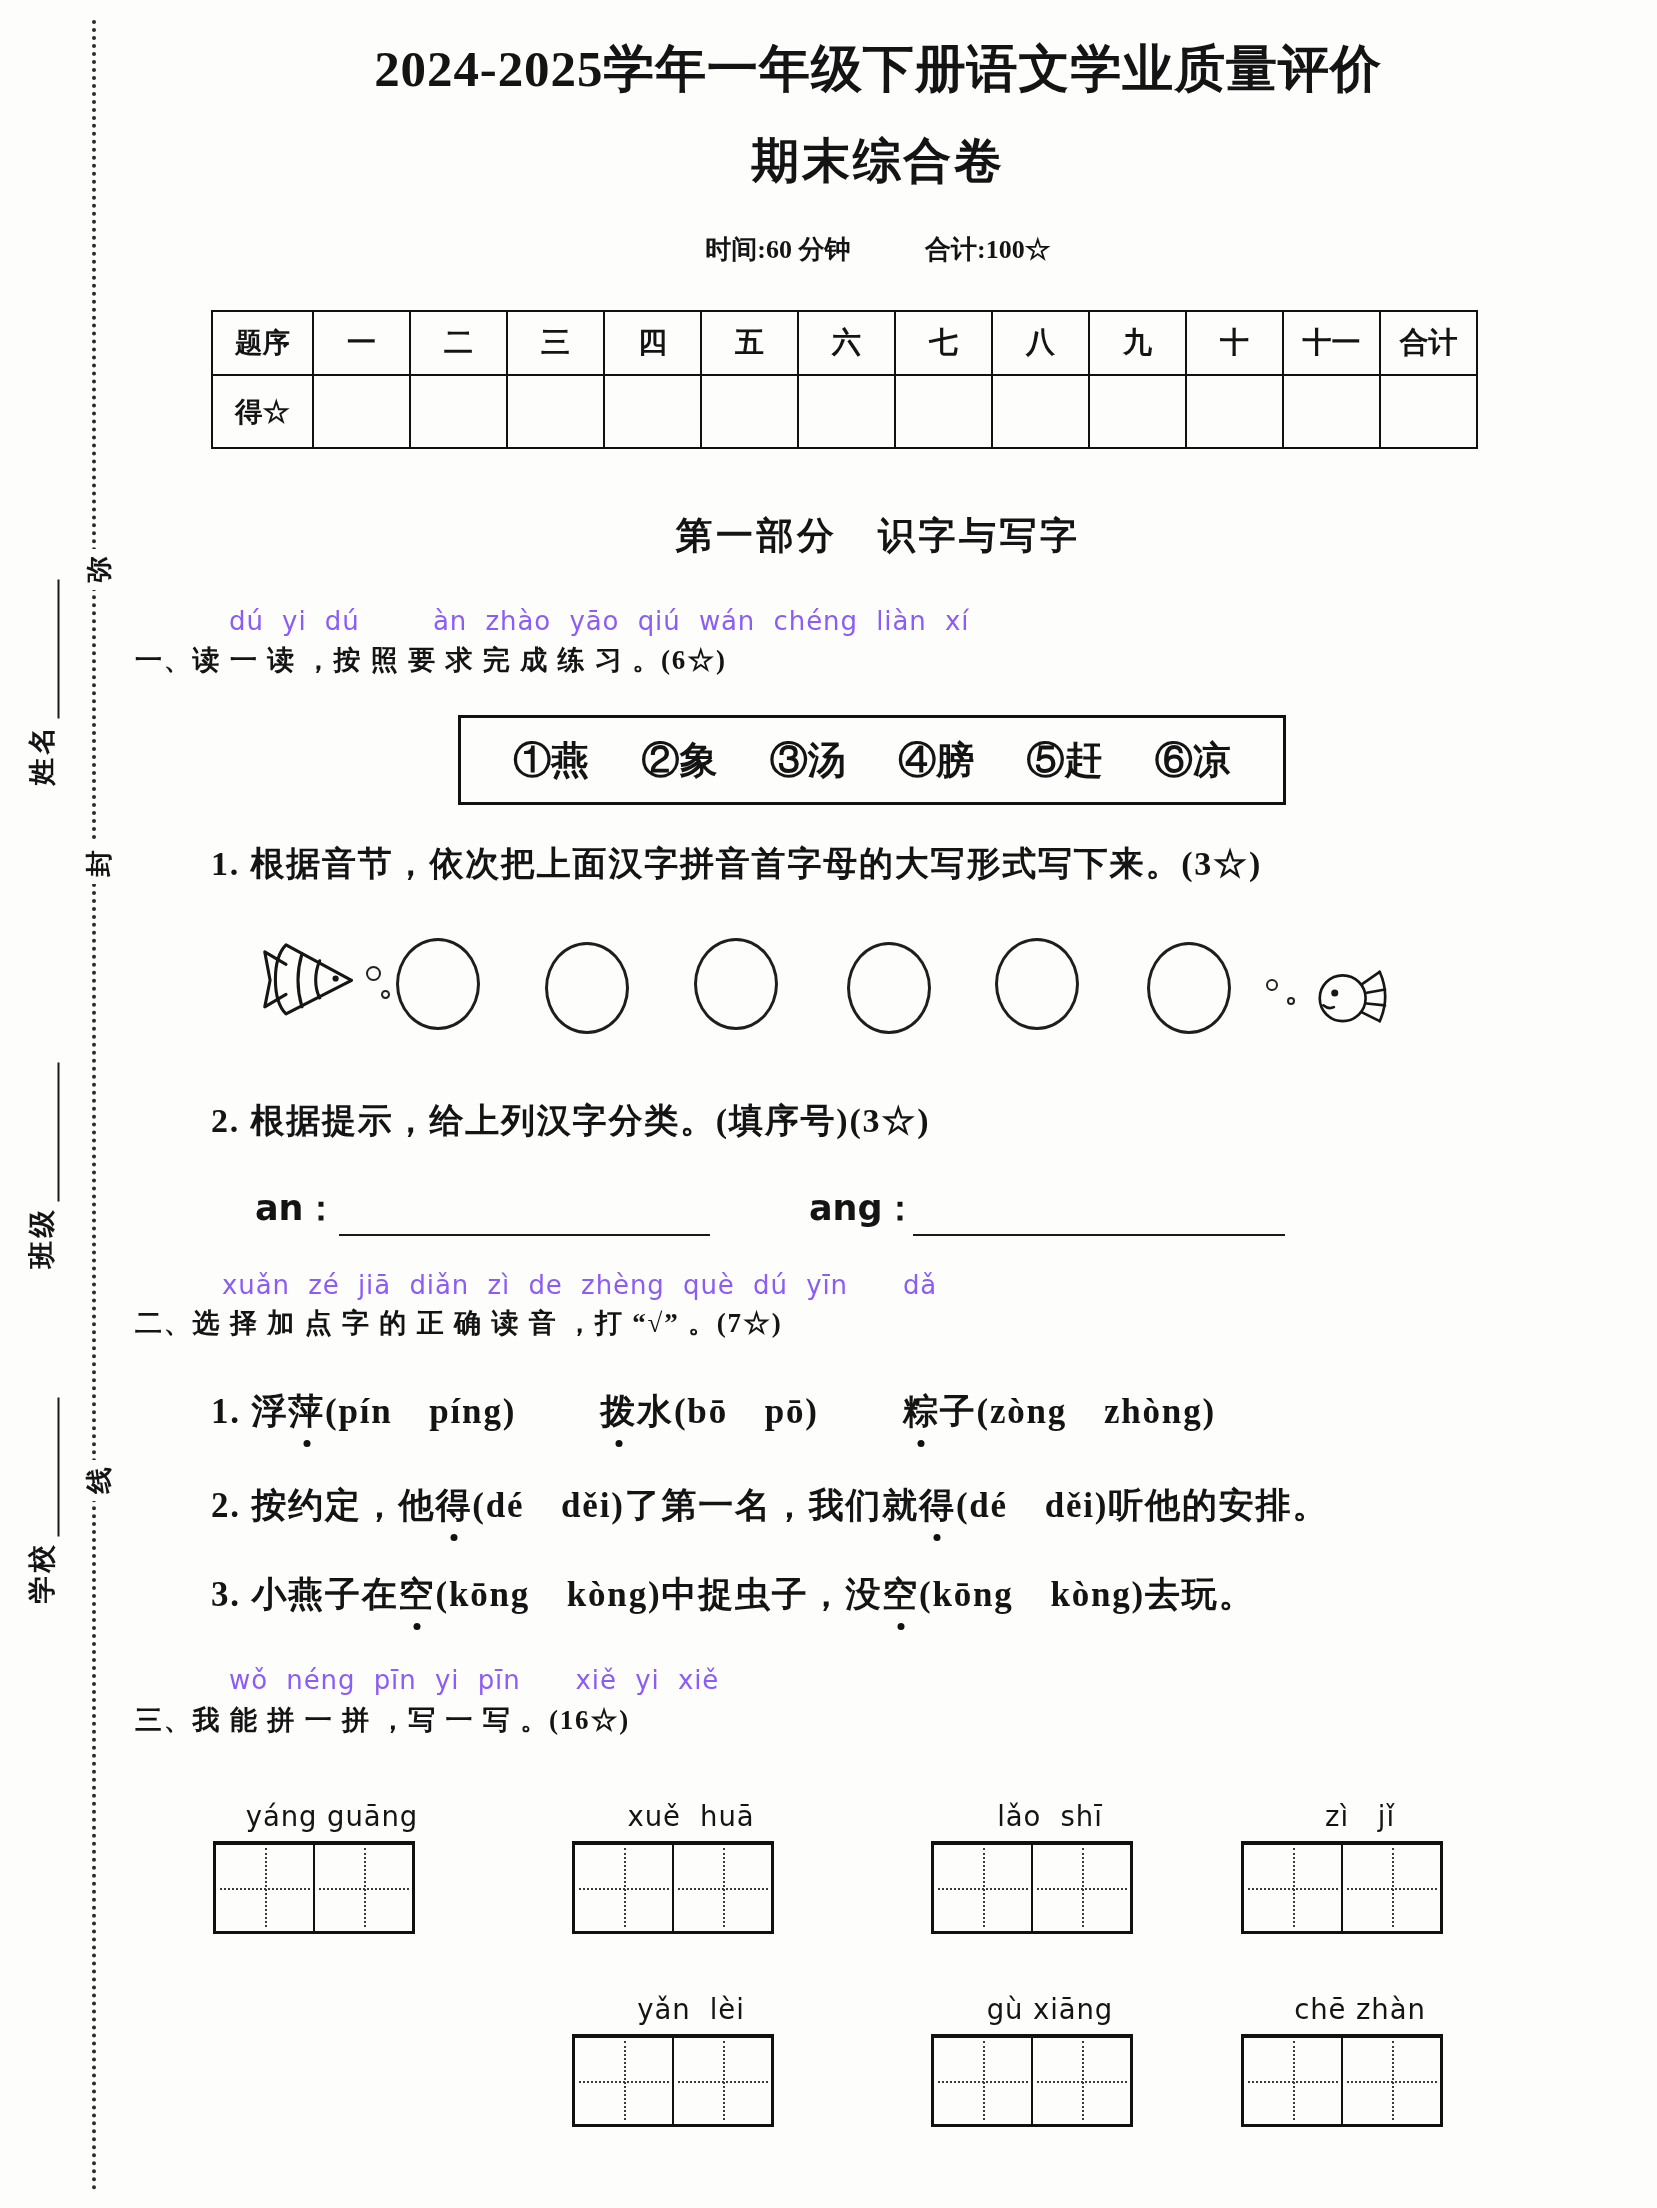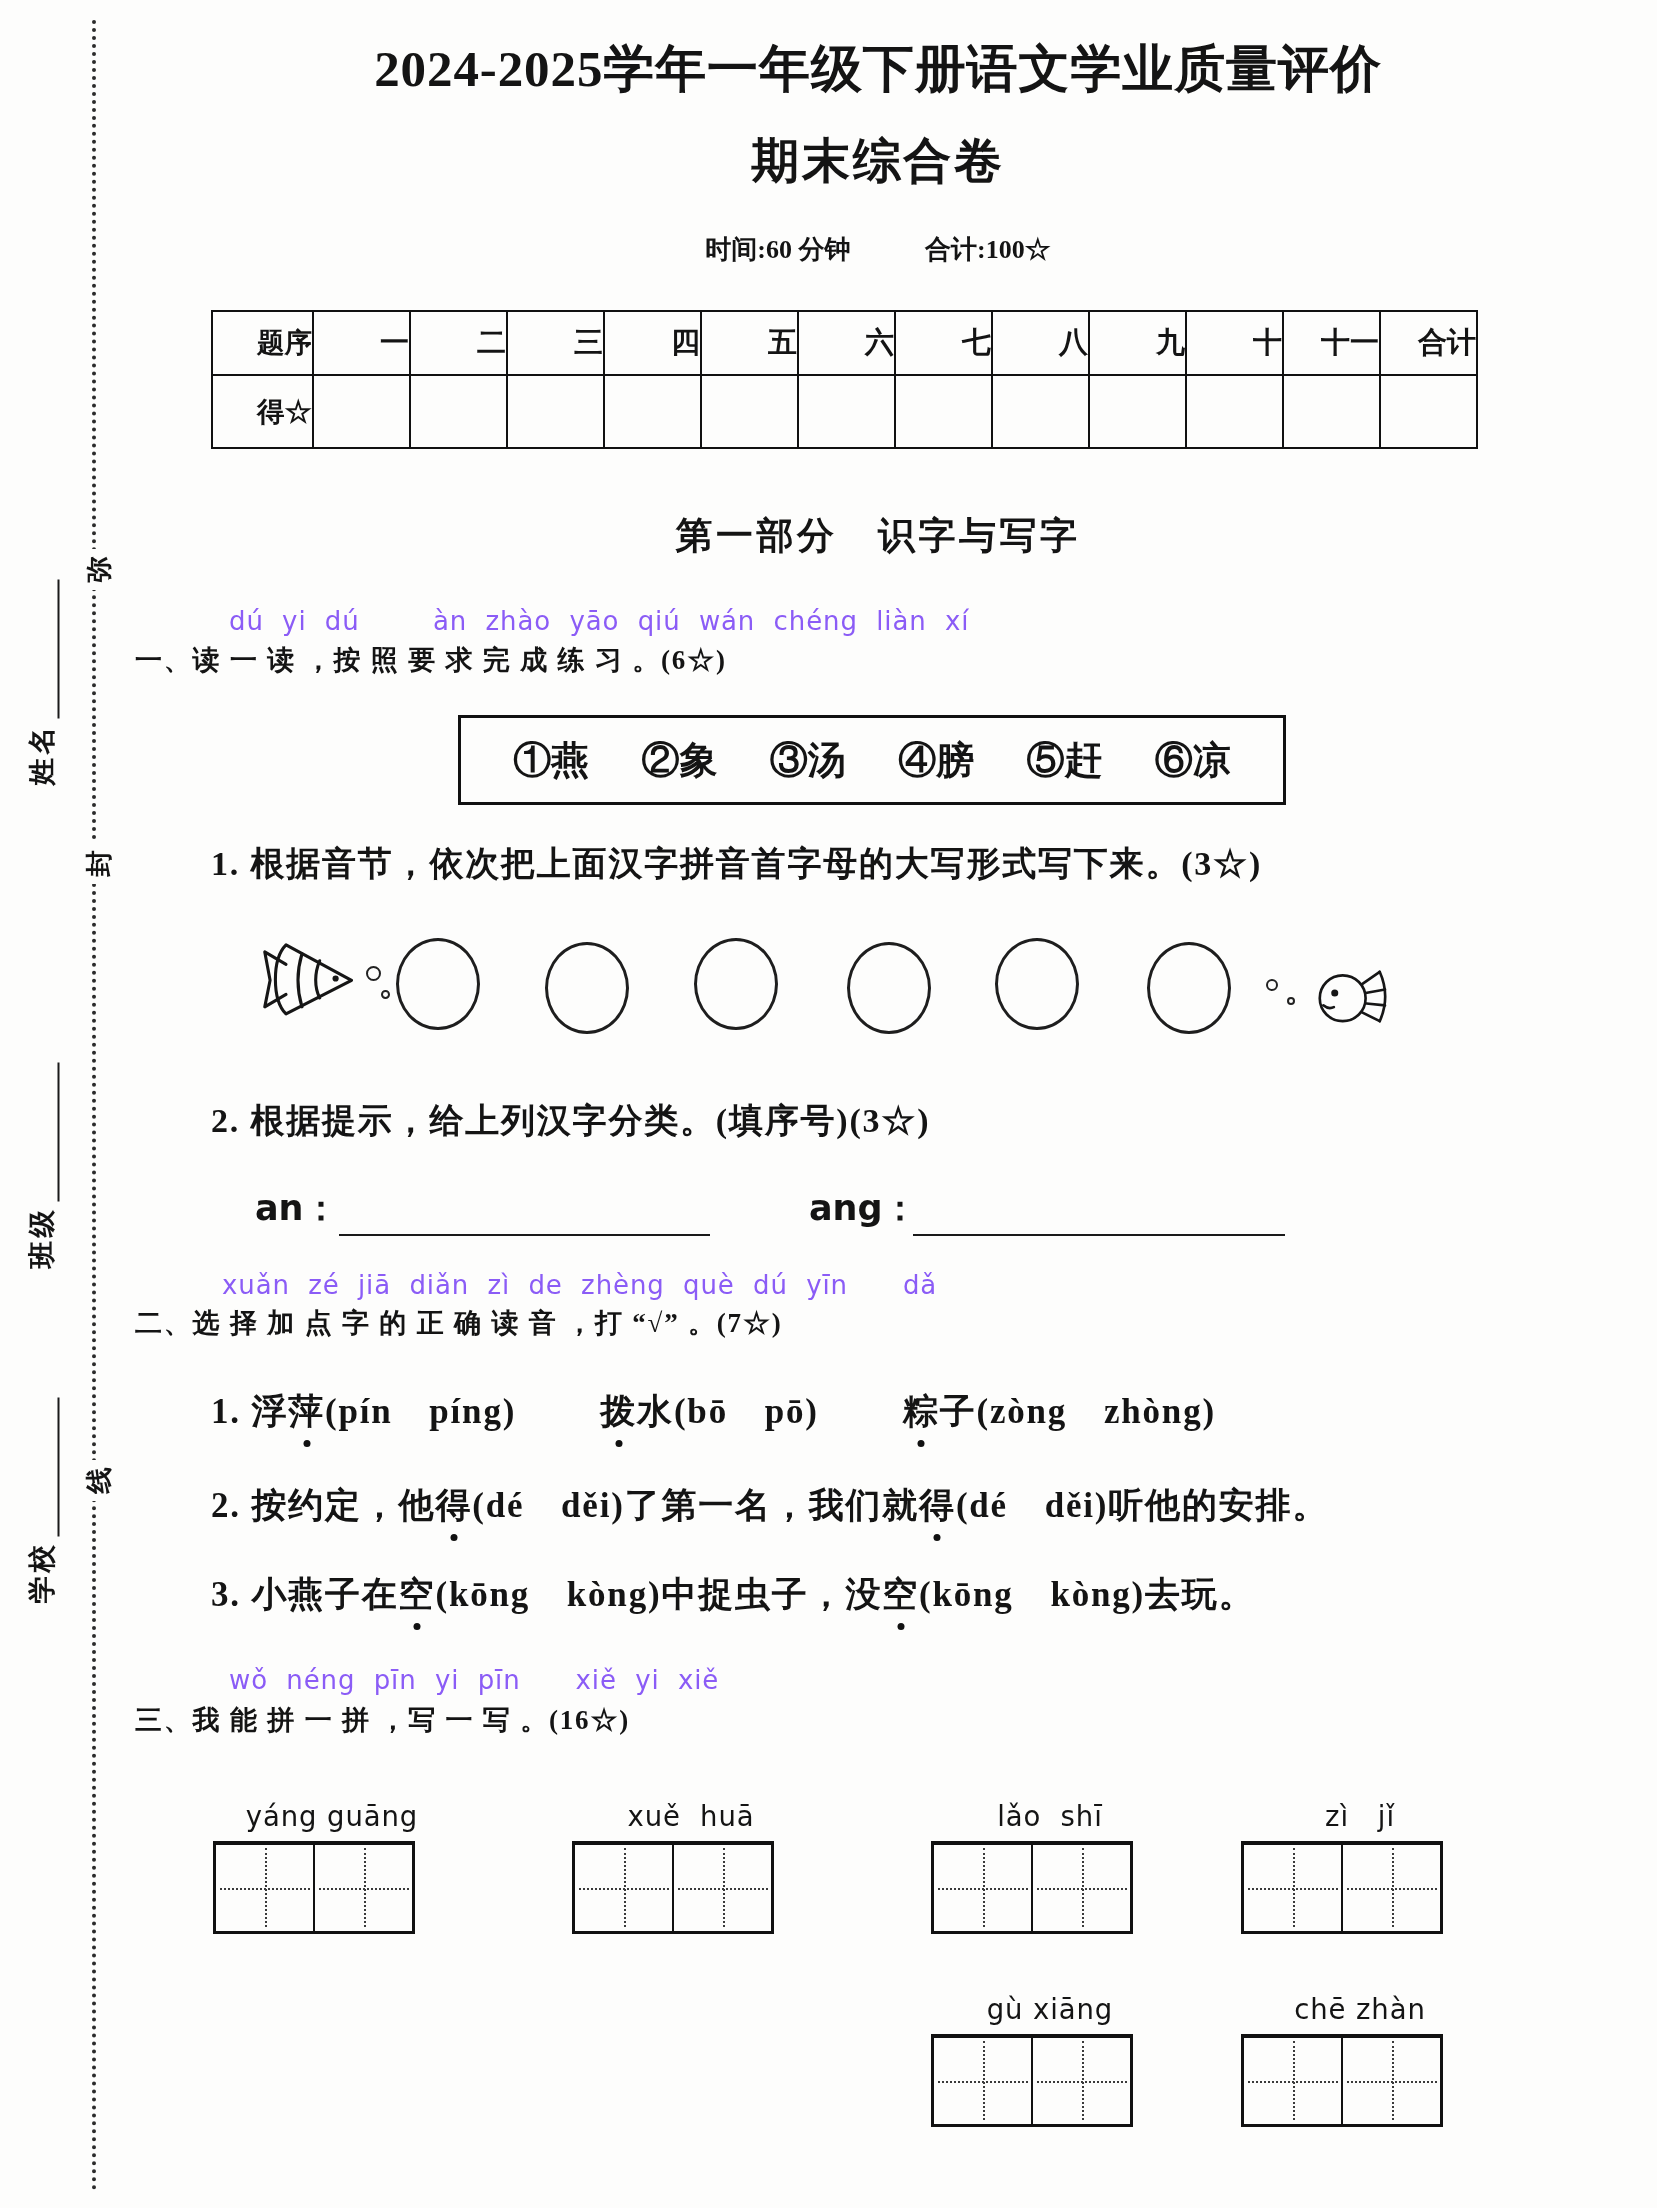--- a/index.html
+++ b/index.html
@@ -28,21 +28,21 @@
   .t2 { left:133px; width:1490px; text-align:center; top:129px;
     font-size:48px; font-weight:700; letter-spacing:2.7px; }
   .meta { left:133px; width:1490px; text-align:center; top:232px;
     font-size:26px; font-weight:700; }
   .meta span { margin:0 34px; }
 
   
   .score-table { left:211px; top:310px; border-collapse:collapse;
     font-size:29px; font-weight:700; }
   .score-table td { border:2.7px solid #111; width:97px; height:64px;
-    text-align:right; vertical-align:middle; }
+    text-align:center; vertical-align:middle; }
   .score-table tr:last-child td { height:73px; }
   .score-table td:first-child { width:101px; font-size:27.5px; }
 
   
   .part-title { left:133px; width:1490px; text-align:center; top:511px;
     font-size:37px; font-weight:800; letter-spacing:3.5px; }
   .pinyin-line { font-size:26px; letter-spacing:0.9px; color:#8b5cf6; white-space:pre; }
   .q-main { font-size:27px; font-weight:700; letter-spacing:1.8px; white-space:nowrap; }
   .q-sub  { font-size:34px; font-weight:600; letter-spacing:1.8px; white-space:nowrap; }
 
@@ -237,20 +237,27 @@
       </div>
   </div>
   <div class="word-block" style="left:1241px; top:1800px">
     <span class="word-pinyin sans">zì   jǐ</span>
     <div class="tzg">
         <div class="cell"></div>
         <div class="cell"></div>
       </div>
   </div>
 
+  <div class="word-block" style="left:572px; top:1993px">
+    <span class="word-pinyin sans">yǎn  lèi</span>
+    <div class="tzg">
+        <div class="cell"></div>
+        <div class="cell"></div>
+      </div>
+  </div>
   <div class="word-block" style="left:931px; top:1993px">
     <span class="word-pinyin sans">gù xiāng</span>
     <div class="tzg">
         <div class="cell"></div>
         <div class="cell"></div>
       </div>
   </div>
   <div class="word-block" style="left:1241px; top:1993px">
     <span class="word-pinyin sans">chē zhàn</span>
     <div class="tzg">

